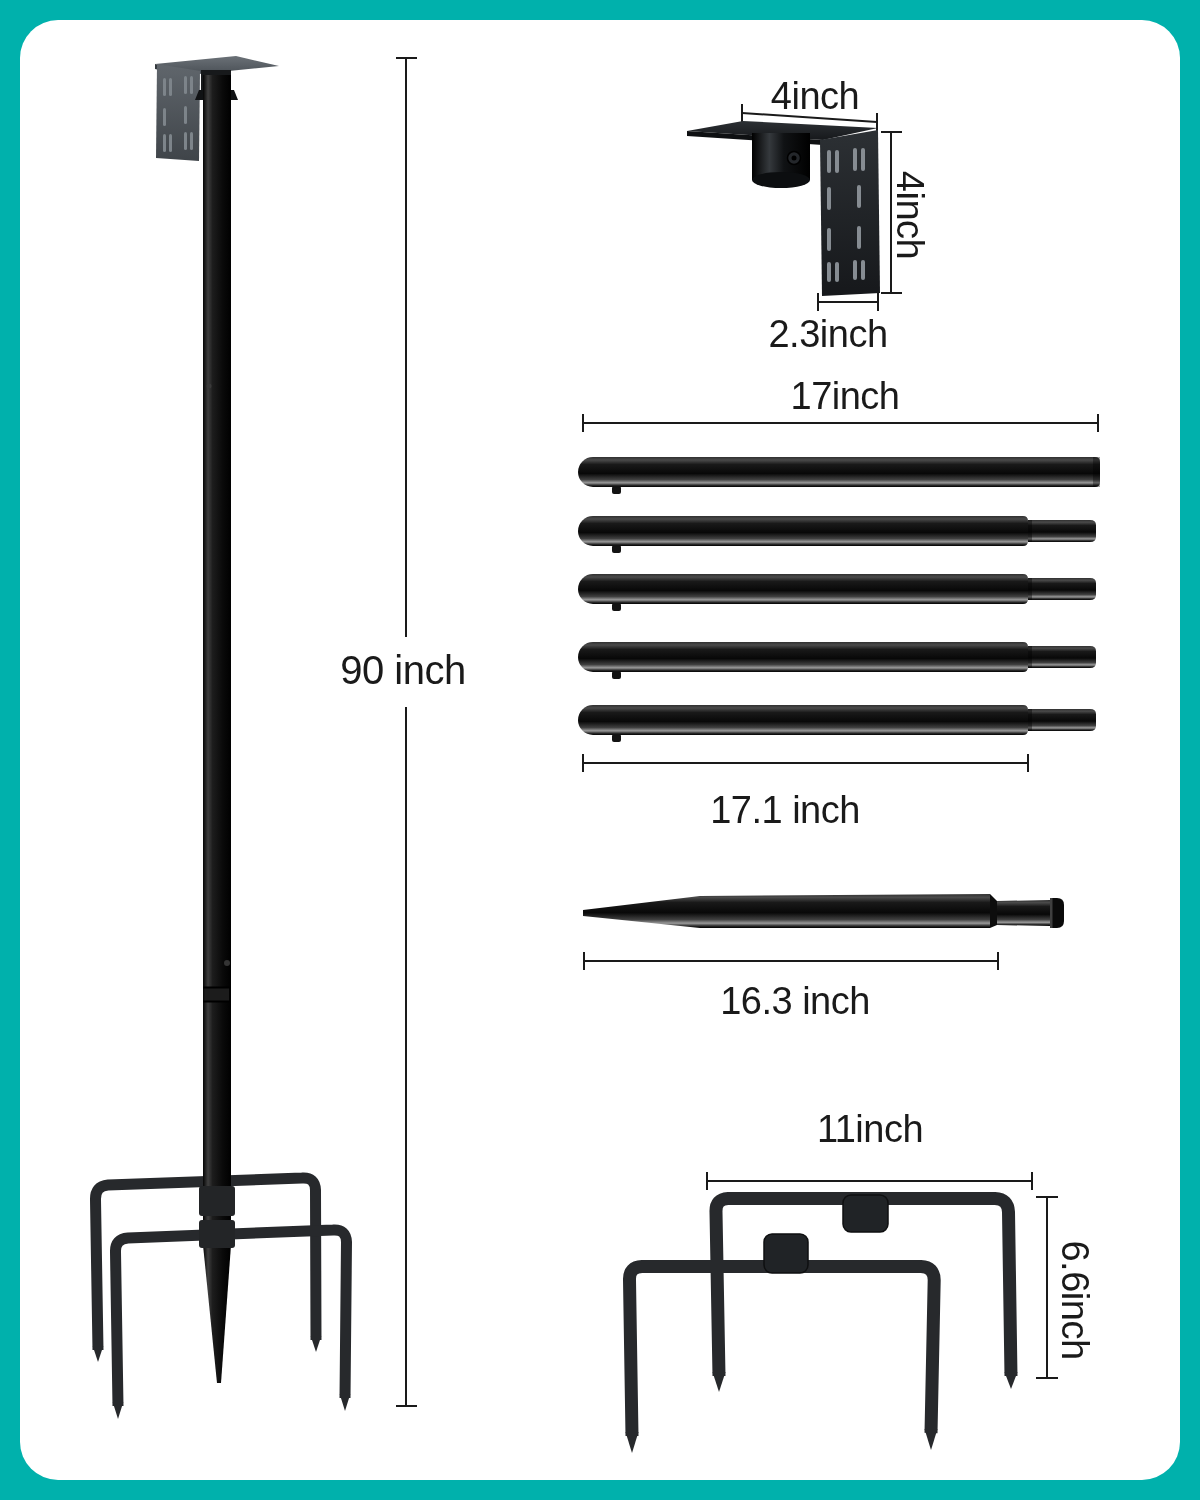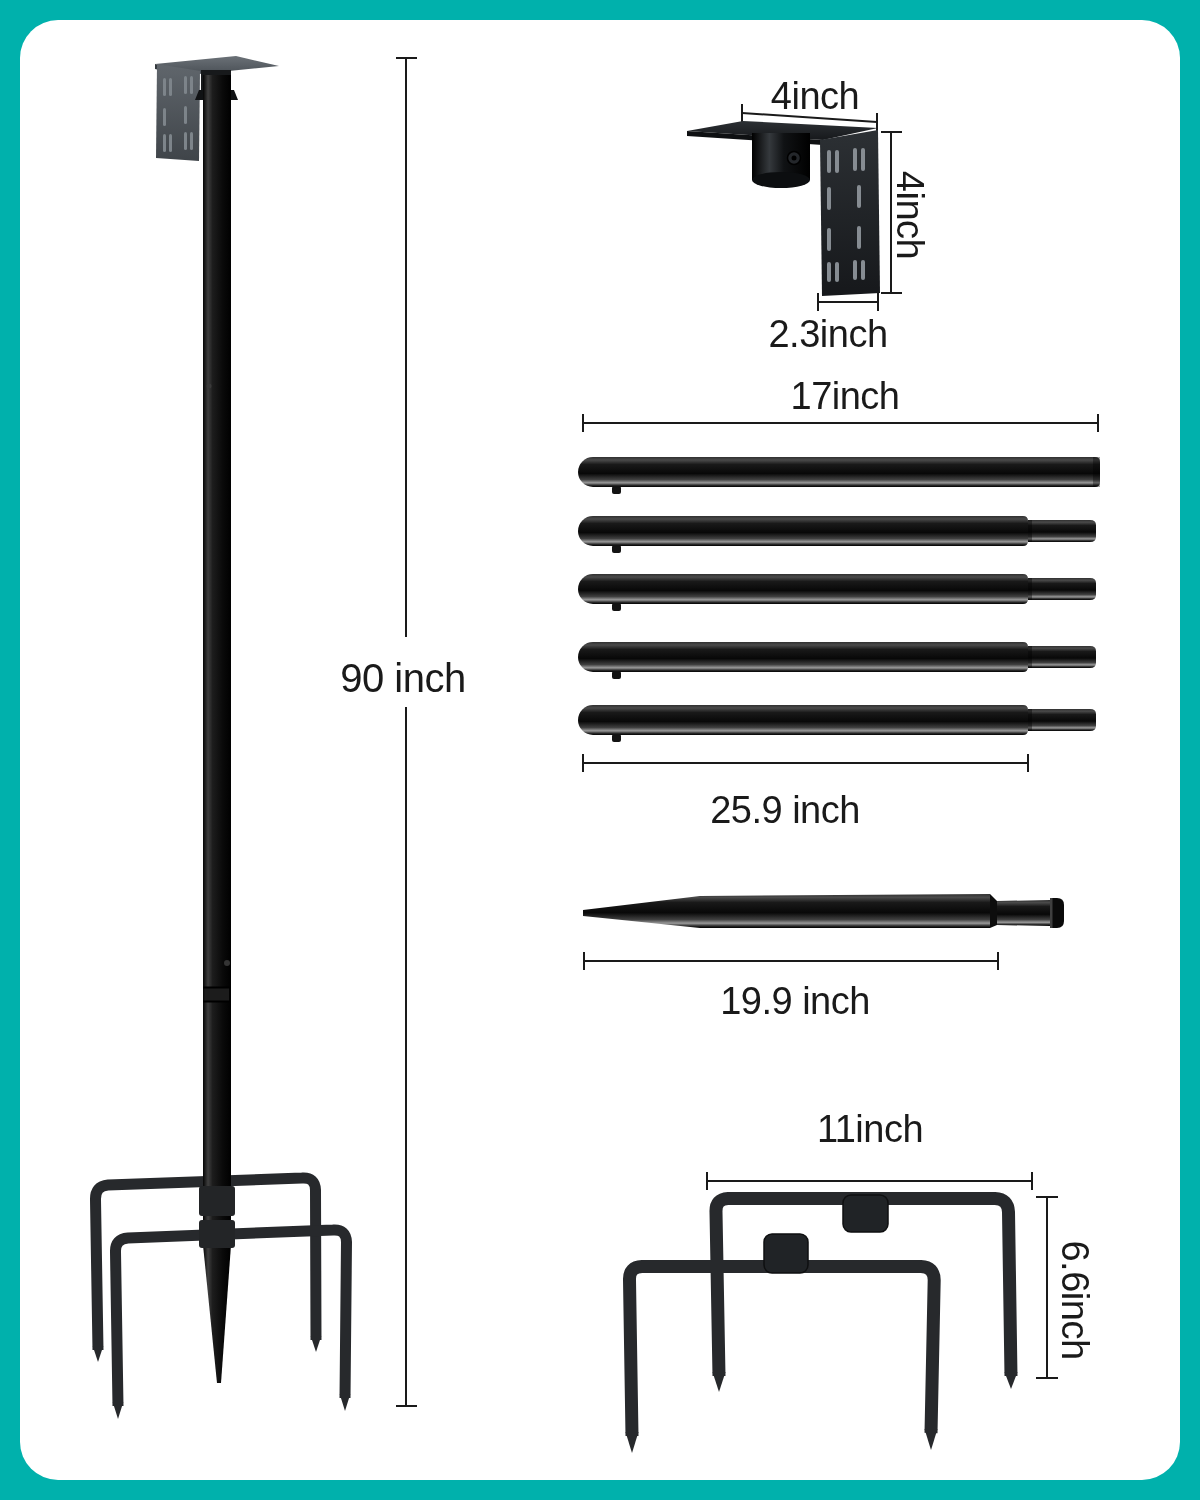--- a/index.html
+++ b/index.html
@@ -21,21 +21,21 @@
   }
   .dim-label{
     position:absolute;
     transform:translate(-50%,-50%);
     font-size:38px;
     color:#1a1a1a;
     letter-spacing:-0.5px;
     white-space:nowrap;
     line-height:1;
   }
-  .dim-label.big{font-size:40px;margin-top:8px;}
+  .dim-label.big{font-size:40px;}
   .dim-label.rot{transform:translate(-50%,-50%) rotate(90deg);}
 </style>
 </head>
 <body>
 
 <div id="stage">
   <div id="panel"></div>
 
   <svg id="art" viewBox="0 0 1200 1500" xmlns="http://www.w3.org/2000/svg">
     <defs>
@@ -259,20 +259,20 @@
   <div class="dim-label big" style="left:403px;top:670px;">90 inch</div>
 
   <div class="dim-label" style="left:815px;top:96px;">4inch</div>
 
   <div class="dim-label rot" style="left:910px;top:215px;">4inch</div>
 
   <div class="dim-label" style="left:828px;top:334px;">2.3inch</div>
 
   <div class="dim-label" style="left:845px;top:396px;">17inch</div>
 
-  <div class="dim-label" style="left:785px;top:810px;">25.9 inch</div>
-
-  <div class="dim-label" style="left:795px;top:1001px;">19.9 inch</div>
+  <div class="dim-label" style="left:785px;top:810px;">17.1 inch</div>
+
+  <div class="dim-label" style="left:795px;top:1001px;">16.3 inch</div>
 
   <div class="dim-label" style="left:870px;top:1129px;">11inch</div>
 
   <div class="dim-label rot" style="left:1075px;top:1300px;">6.6inch</div>
 </div>
 
 </body></html>

